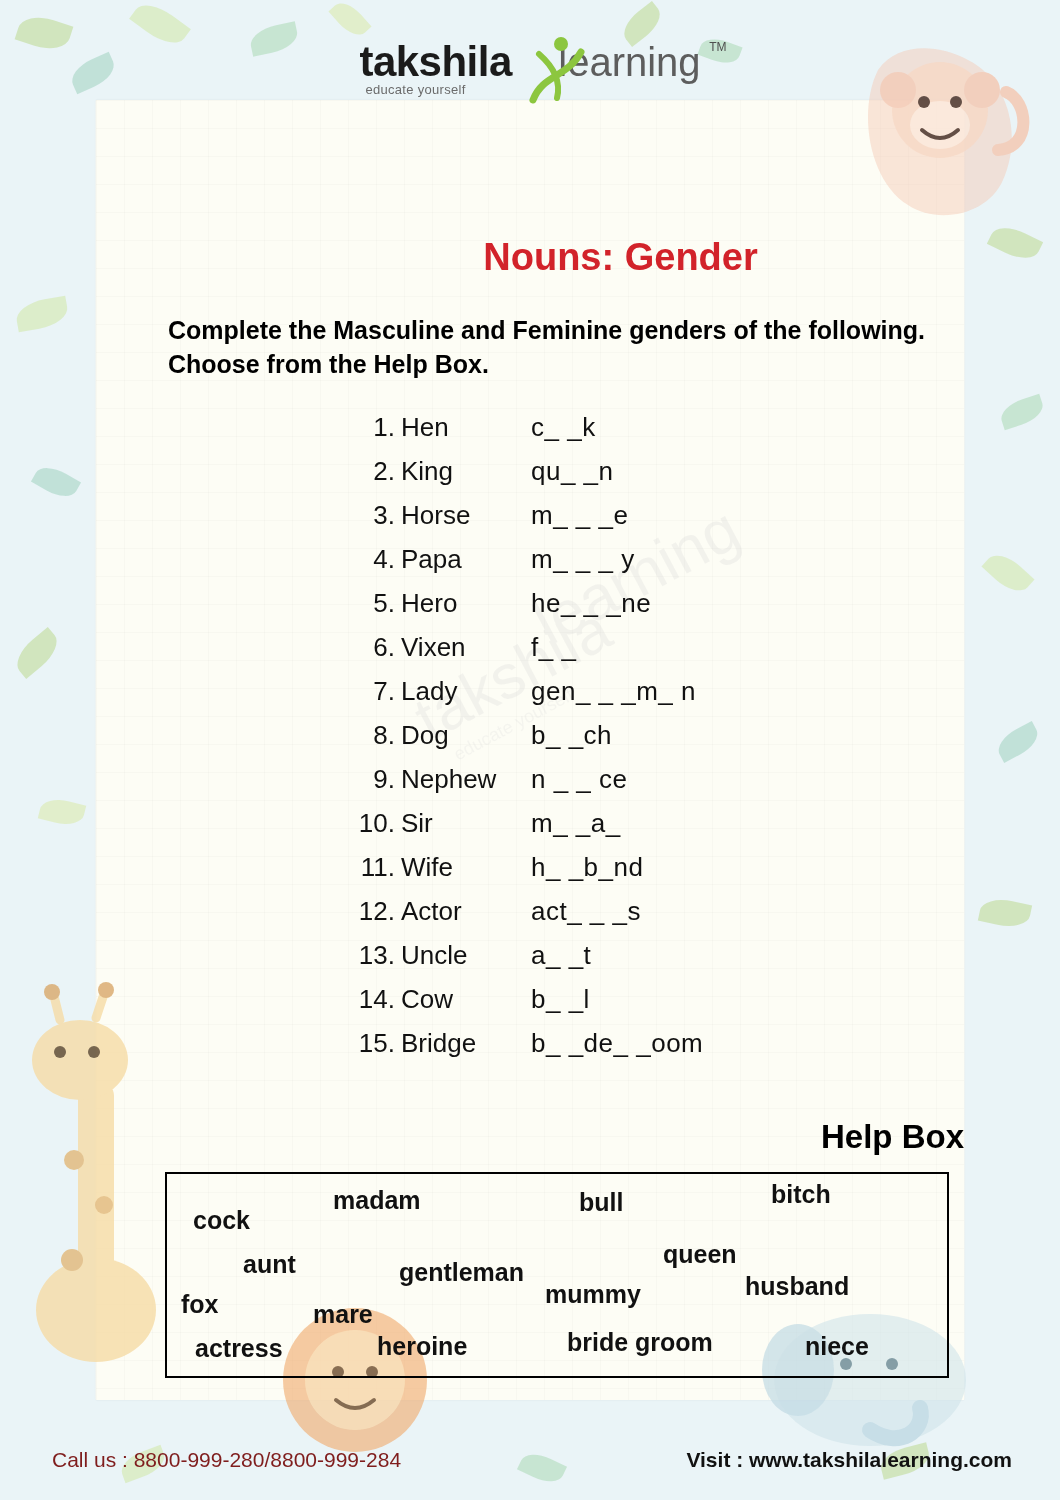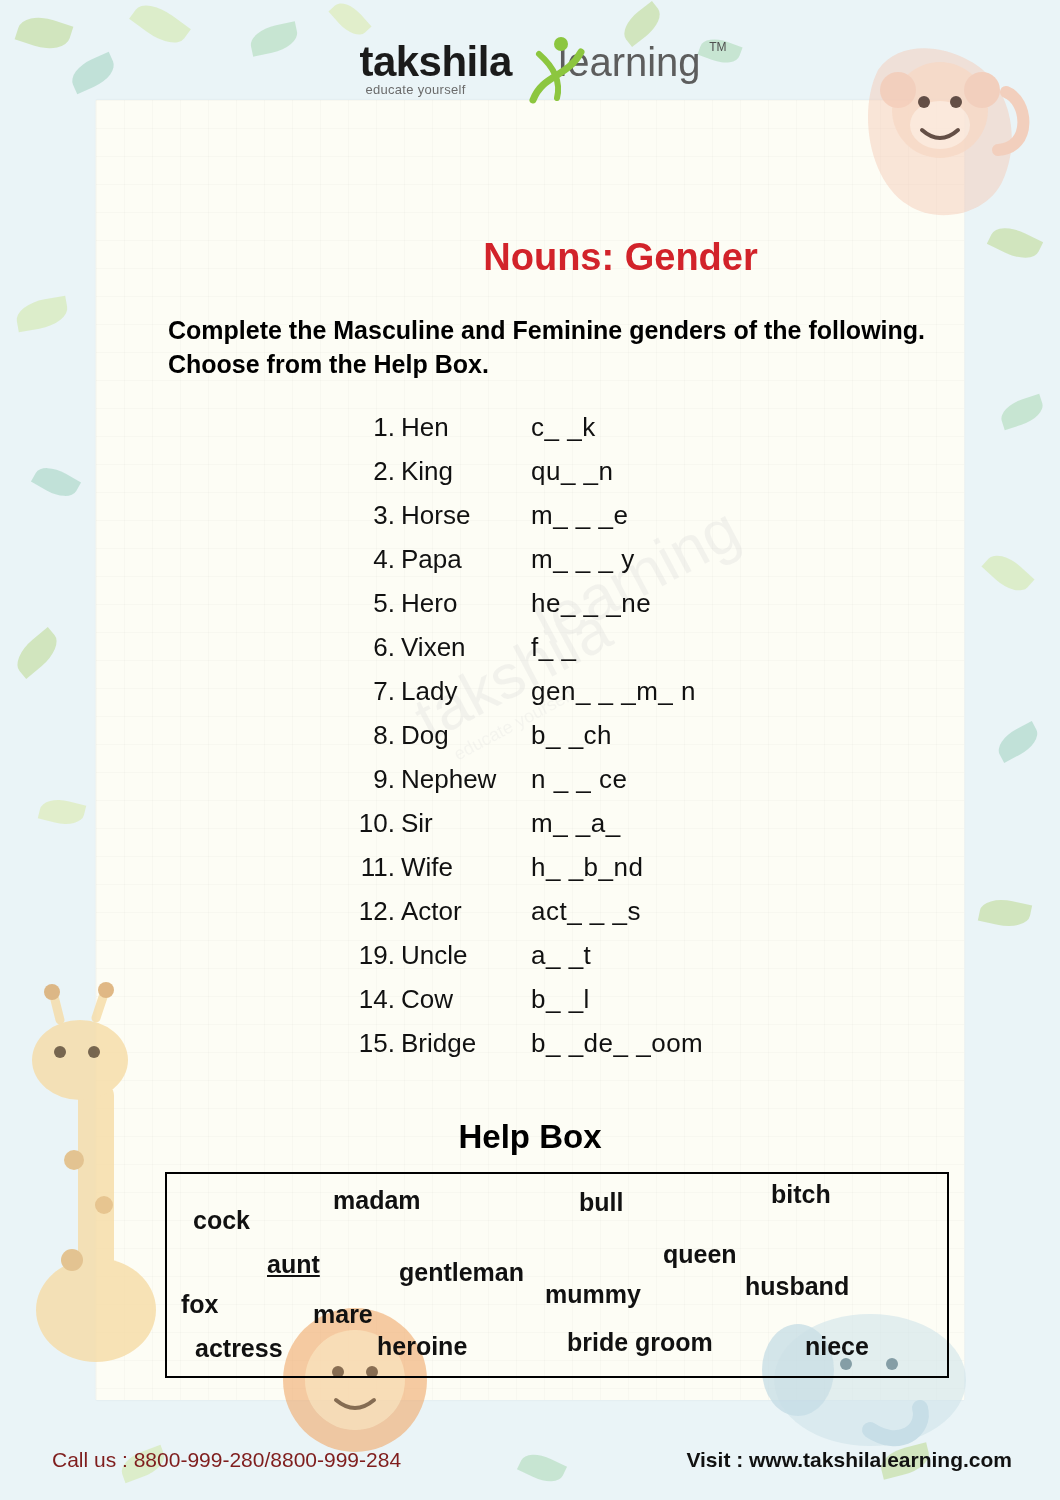--- a/index.html
+++ b/index.html
@@ -164,21 +164,21 @@
     flex: 1;
     letter-spacing: .5px;
   }
 
   
   .helpbox-title {
     position: absolute;
     left: 96px;
     width: 868px;
     top: 1118px;
-    text-align: center;
+    text-align: right;
     font-size: 33px;
     font-weight: bold;
     color: #000;
   }
   .helpbox {
     position: absolute;
     left: 165px;
     top: 1172px;
     width: 780px;
     height: 202px;
@@ -399,21 +399,21 @@
       <span class="qnum">11.</span>
       <span class="qword">Wife</span>
       <span class="qblank">h_ _b_nd</span>
     </div>
     <div class="qrow">
       <span class="qnum">12.</span>
       <span class="qword">Actor</span>
       <span class="qblank">act_ _ _s</span>
     </div>
     <div class="qrow">
-      <span class="qnum">19.</span>
+      <span class="qnum">13.</span>
       <span class="qword">Uncle</span>
       <span class="qblank">a_ _t</span>
     </div>
     <div class="qrow">
       <span class="qnum">14.</span>
       <span class="qword">Cow</span>
       <span class="qblank">b_ _l</span>
     </div>
     <div class="qrow">
       <span class="qnum">15.</span>
@@ -421,21 +421,21 @@
       <span class="qblank">b_ _de_ _oom</span>
     </div>
   </div>
 
   <div class="helpbox-title">Help Box</div>
   <div class="helpbox">
     <span class="hb-word" style="left:26px;top:32px;">cock</span>
     <span class="hb-word" style="left:166px;top:12px;">madam</span>
     <span class="hb-word" style="left:412px;top:14px;">bull</span>
     <span class="hb-word" style="left:592px;top:6px;margin-left:12px;">bitch</span>
-    <span class="hb-word" style="left:100px;top:76px;text-decoration:underline;">aunt</span>
+    <span class="hb-word" style="left:76px;top:76px;">aunt</span>
     <span class="hb-word" style="left:232px;top:84px;">gentleman</span>
     <span class="hb-word" style="left:496px;top:66px;">queen</span>
     <span class="hb-word" style="left:14px;top:116px;">fox</span>
     <span class="hb-word" style="left:146px;top:126px;">mare</span>
     <span class="hb-word" style="left:378px;top:106px;text-align:center;">mummy</span>
     <span class="hb-word" style="left:578px;top:98px;">husband</span>
     <span class="hb-word" style="left:28px;top:160px;">actress</span>
     <span class="hb-word" style="left:210px;top:158px;">heroine</span>
     <span class="hb-word" style="left:400px;top:154px;">bride groom</span>
     <span class="hb-word" style="left:638px;top:158px;">niece</span>

